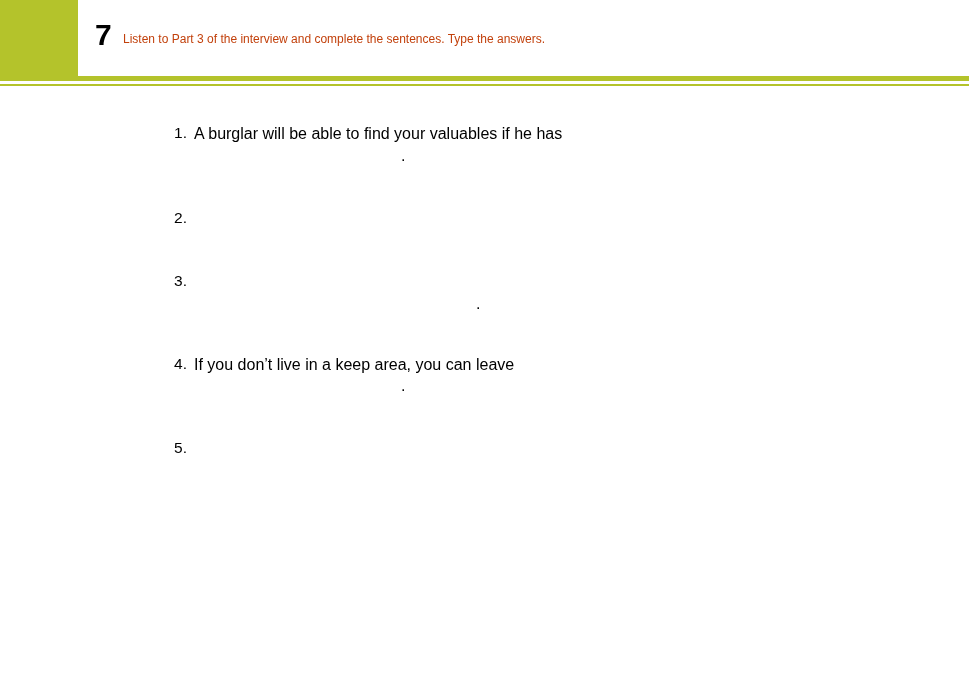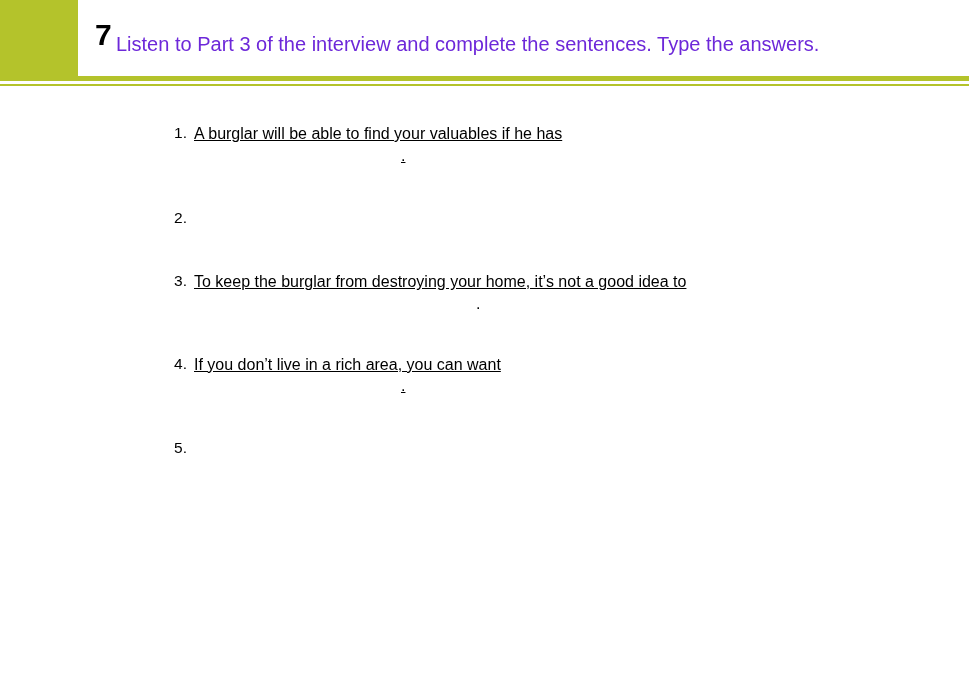--- a/index.html
+++ b/index.html
@@ -34,25 +34,25 @@
     position: absolute;
     left: 95px;
     top: 20px;
     font-size: 30px;
     font-weight: bold;
     line-height: 1;
     color: #000000;
   }
   .header-instruction {
     position: absolute;
-    left: 116px;
+    left: 123px;
     top: 32px;
-    font-size: 20px;
+    font-size: 12px;
     line-height: 1.25;
-    color: #6d28d9;
+    color: #c2410c;
     white-space: nowrap;
   }
 
   .header-rule-thick {
     position: absolute;
     left: 0;
     top: 76px;
     width: 969px;
     height: 5px;
     background: #b4c32b;
@@ -85,21 +85,20 @@
   .item-num {
     width: 22px;
     flex: 0 0 22px;
     text-align: right;
     font-size: 15.5px;
     color: #000000;
   }
   .item-body {
     padding-left: 7px;
     position: relative;
-    text-decoration: underline;
   }
   .item-text {
     display: inline;
     white-space: pre-wrap;
   }
   .answer-blank {
     display: inline-block;
     min-width: 10px;
     border: none;
     outline: none;
@@ -155,28 +154,28 @@
     </span>
   </div>
 
   <div class="item item-2">
     <span class="item-num">2.</span>
   </div>
 
   <div class="item item-3">
     <span class="item-num">3.</span>
     <span class="item-body">
-      <span class="item-text">To keep the burglar from destroying your home, it’s not a good idea to</span><span class="gap"></span><input class="answer-blank" type="text" placeholder="" style=""><span class="wrap-line"></span><span class="period period-wrap">.</span>
+      <span class="gap"></span><input class="answer-blank" type="text" placeholder="" style=""><span class="wrap-line"></span><span class="period period-wrap">.</span>
     </span>
   </div>
 
   <div class="item item-4">
     <span class="item-num">4.</span>
     <span class="item-body">
-      <span class="item-text">If you don’t live in a rich area, you can want</span><span class="gap"></span><input class="answer-blank" type="text" placeholder="" style=""><span class="period">.</span>
+      <span class="item-text">If you don’t live in a keep area, you can leave</span><span class="gap"></span><input class="answer-blank" type="text" placeholder="" style=""><span class="period">.</span>
     </span>
   </div>
 
   <div class="item item-5">
     <span class="item-num">5.</span>
   </div>
 
 </div>
 
 </body></html>

